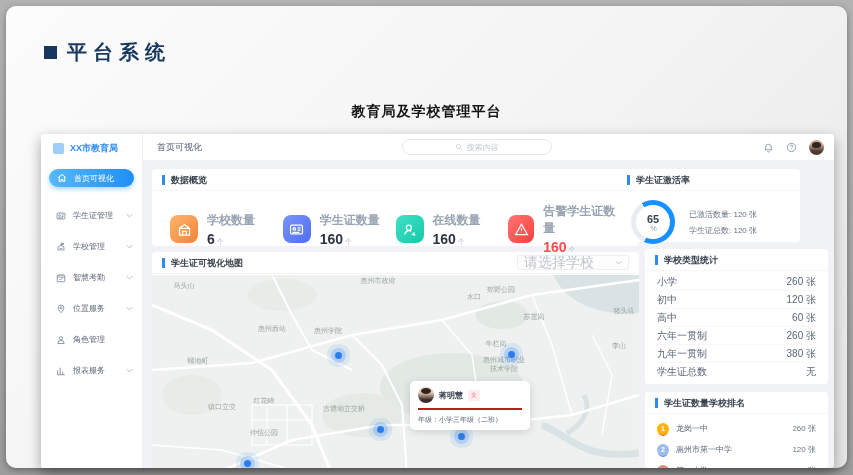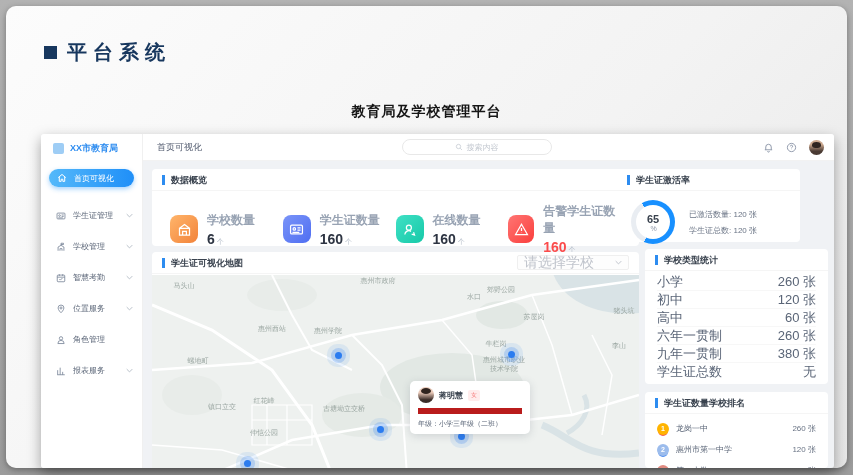--- a/index.html
+++ b/index.html
@@ -88,42 +88,42 @@
   .mlabel.wrap { white-space:normal; width:44px; text-align:center; line-height:1.25; }
   .ml0{left:32px;top:11px} .ml1{left:226px;top:6px} .ml2{left:120px;top:54px} .ml3{left:176px;top:56px}
   .ml4{left:46px;top:86px} .ml5{left:322px;top:22px} .ml6{left:349px;top:15px} .ml7{left:382px;top:42px}
   .ml8{left:344px;top:69px} .ml9{left:352px;top:90px} .ml10{left:472px;top:36px} .ml11{left:467px;top:71px}
   .ml12{left:112px;top:126px} .ml13{left:70px;top:132px} .ml14{left:192px;top:134px} .ml15{left:112px;top:158px}
   .dot { position:absolute; width:7px; height:7px; border-radius:50%; background:#2b7cf0; z-index:3;
     box-shadow:0 0 0 4px rgba(43,124,240,.22),0 0 0 8px rgba(43,124,240,.10); }
   .d0{left:183px;top:77px} .d1{left:356px;top:76px} .d2{left:225px;top:151px} .d3{left:306px;top:158px} .d4{left:92px;top:185px}
   .popup { position:absolute; left:258px; top:106px; width:120px; background:#fff; border-radius:5px; z-index:4;
     box-shadow:0 2px 8px rgba(60,70,90,.18); padding:6px 8px 5px 8px; }
-  .popup-row1 { display:flex; align-items:center; gap:5px; padding-bottom:5px; border-bottom:6px solid #b91c1c; }
+  .popup-row1 { display:flex; align-items:center; gap:5px; padding-bottom:5px; border-bottom:2px solid #b91c1c; }
   .p-avatar { width:16px; height:16px; border-radius:50%; background:linear-gradient(180deg,#e9c9b8 35%,#3a2c28 80%); position:relative; overflow:hidden; }
   .p-avatar::after { content:""; position:absolute; left:3px; top:1px; width:10px; height:6px; border-radius:50%; background:#30241f; }
   .p-name { font-size:8px; font-weight:bold; color:#39424e; }
   .p-gender { font-size:6px; color:#f56c6c; background:#ffecec; border-radius:2px; padding:1px 3px; }
   .p-grade { font-size:7px; color:#5a6577; padding-top:5px; }
 
   
   .card-activation { left:576px; top:35px; width:183px; height:73px; }
   .act-body { display:flex; align-items:center; gap:14px; padding:9px 12px 0 14px; }
   .donut { width:44px; height:44px; border-radius:50%; position:relative; flex:0 0 auto;
     background:conic-gradient(from 330deg,#1890ff 0 65%,#e9edf2 65% 100%); }
   .donut::before { content:""; position:absolute; inset:5px; background:#fff; border-radius:50%; }
   .donut-text { position:absolute; inset:0; display:flex; align-items:center; justify-content:center; z-index:1;
     font-size:11px; font-weight:bold; color:#39424e;flex-direction:column; }
   .donut-text .pct { font-size:7px; font-weight:normal; color:#8a94a6; margin-left:1px; }
   .act-rows .act-row { font-size:8px; color:#6a7485; margin:5px 0; }
 
   
   .card-types { left:604px; top:115px; width:183px; height:135px; }
   .type-rows { padding:2px 12px 0 12px; }
-  .type-row { display:flex; justify-content:space-between; align-items:center; height:18px; border-bottom:1px solid #f7f7f7; font-size:13px; color:#5a6577; }
+  .type-row { display:flex; justify-content:space-between; align-items:center; height:18px; border-bottom:1px solid #f7f7f7; font-size:10px; color:#5a6577; }
   .type-row:last-child { border-bottom:none; }
 
   
   .card-rank { left:604px; top:258px; width:183px; height:76px; }
   .rank-rows { padding:4px 12px 0 12px; }
   .rank-row { display:flex; align-items:center; height:21px; font-size:8px; color:#5a6577; }
   .medal { width:12px; height:12px; border-radius:50%; color:#fff; font-size:7px; font-weight:bold;
     display:flex; align-items:center; justify-content:center; margin-right:7px; flex:0 0 auto; }
   .rank-row:nth-child(1) .medal { background:#ffb400; box-shadow:0 2px 0 -1px #f25a50; }
   .rank-row:nth-child(2) .medal { background:#9cbcec; box-shadow:0 2px 0 -1px #4f8ef0; }

